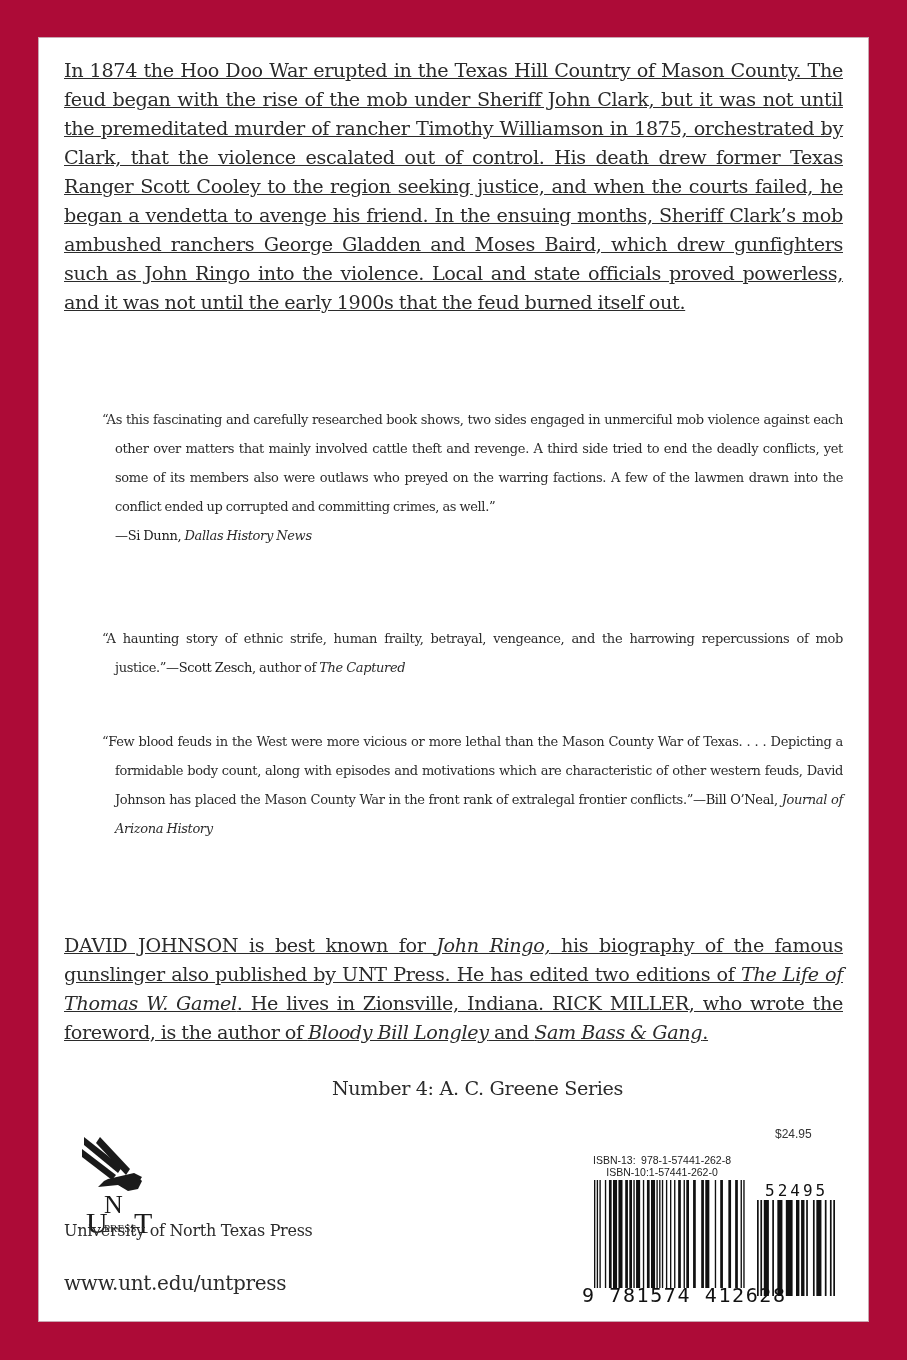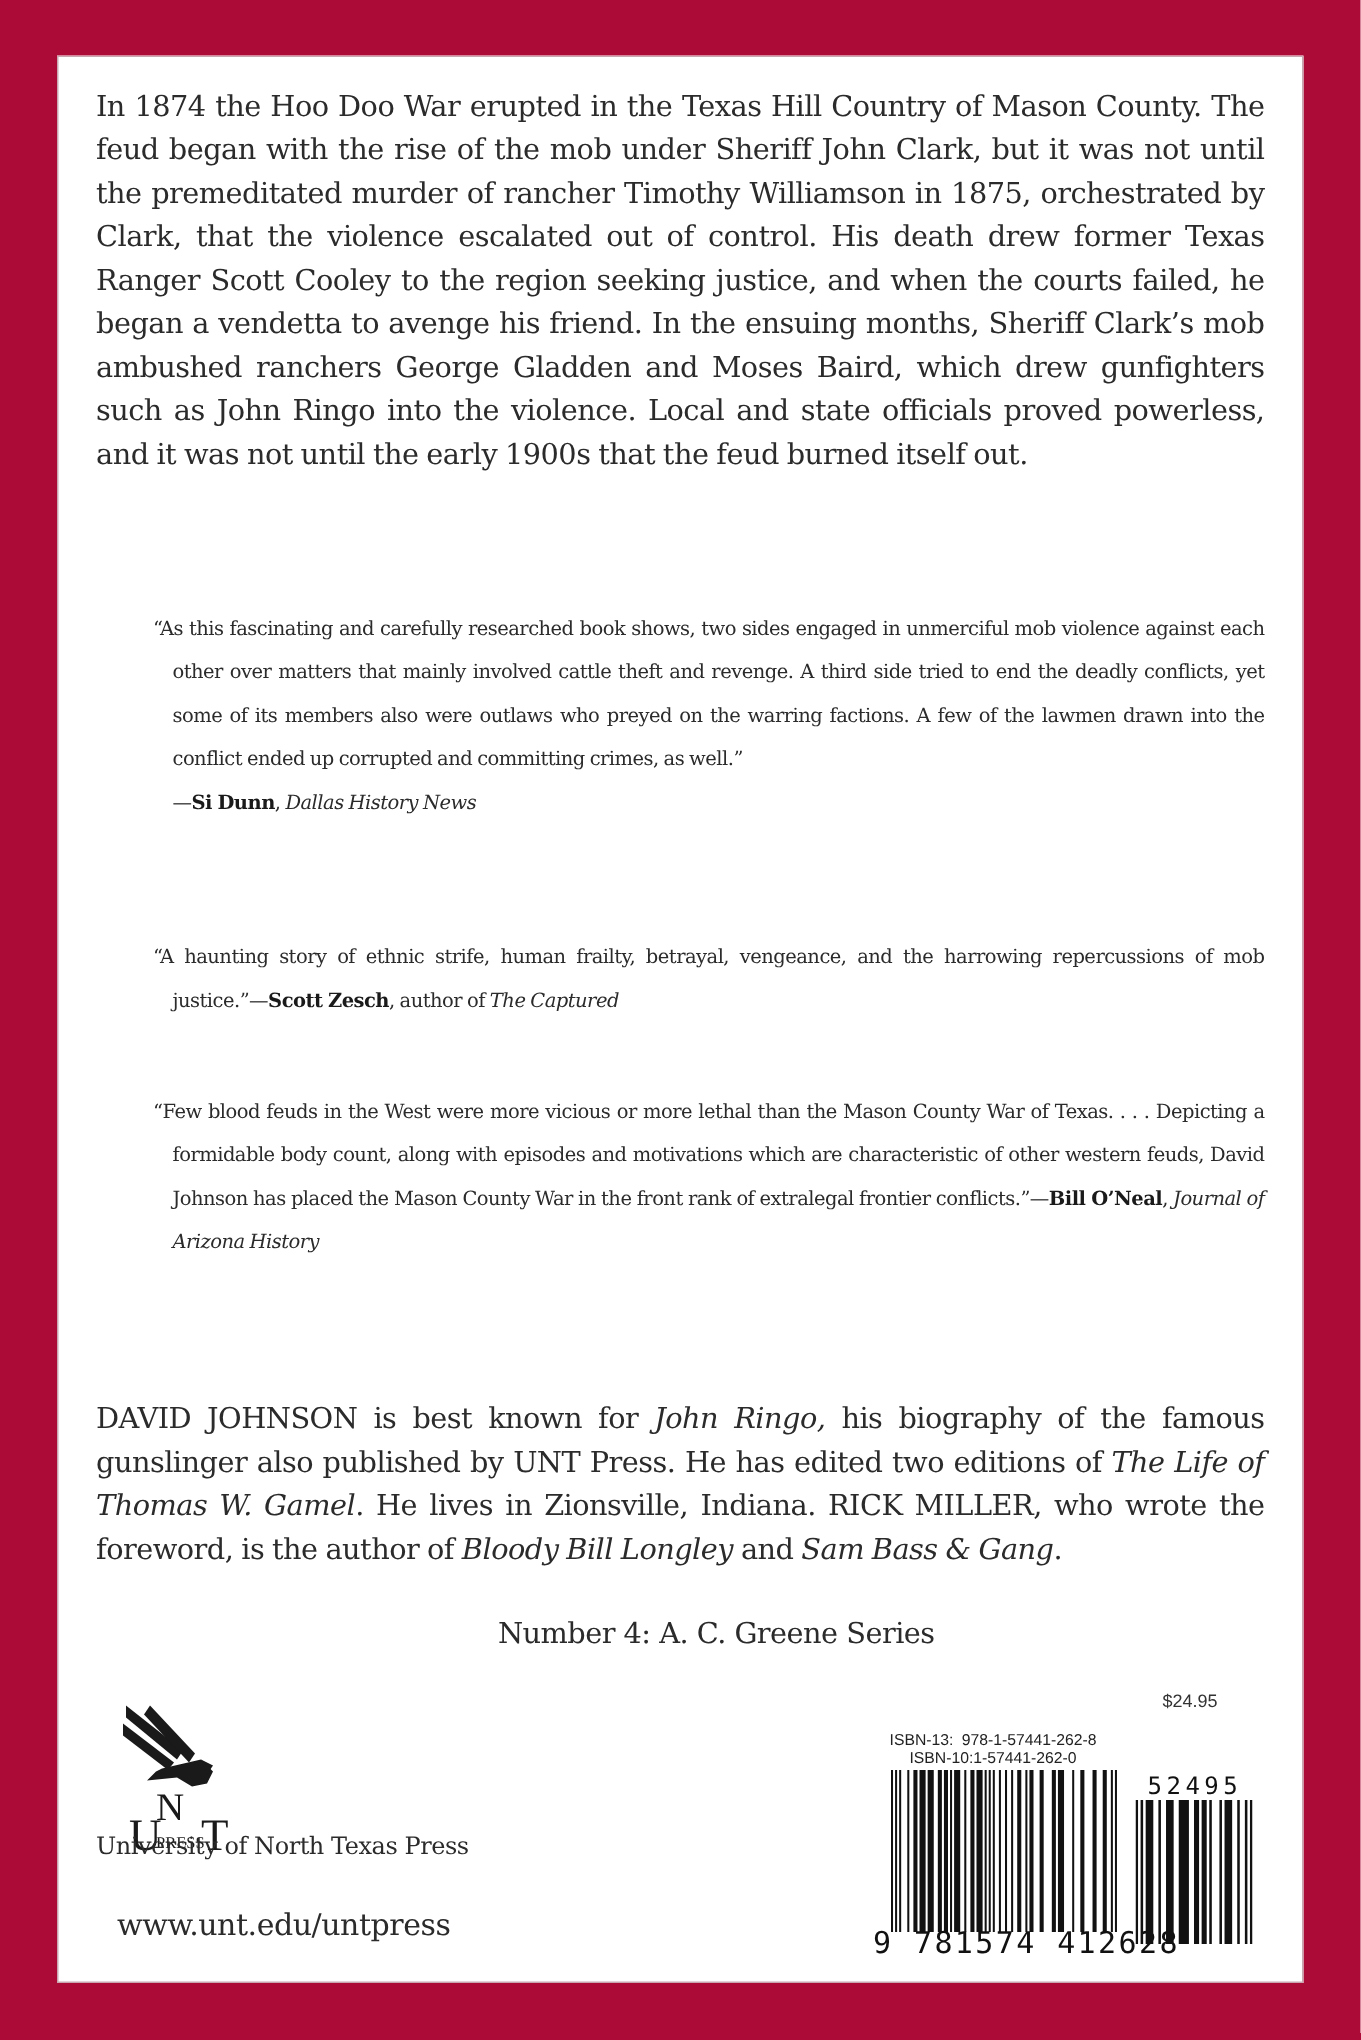--- a/index.html
+++ b/index.html
@@ -19,55 +19,56 @@
       box-shadow: inset 0 0 0 1px #c9a7b1;
     }
     .copy {
       position: absolute;
       left: 64px; width: 779px;
       font-size: 19.2px;
       line-height: 29px;
       text-align: justify;
       letter-spacing: -0.35px;
       word-spacing: -0.5px;
+      text-decoration: underline;
     }
     .copy p { margin: 0; }
     #blurb { top: 56px; }
     .quote {
       position: absolute;
       left: 102px; width: 741px;
       font-size: 13px;
       line-height: 29px;
       text-align: justify;
       padding-left: 13px;
       text-indent: -13px;
       box-sizing: border-box;
       letter-spacing: -0.35px;
       word-spacing: -0.5px;
     }
     #q1 { top: 405px; }
     #q2 { top: 624px; }
     #q3 { top: 727px; }
     #bio { top: 931px; }
-    .b { font-weight: bold; color: #1a1a1a; margin-top: 35px; }
+    .b { font-weight: normal; color: #1a1a1a; margin-top: 35px; }
     .i { font-style: italic; }
     #series {
       position: absolute; top: 1077px; left: 0; width: 907px;
       text-align: center; font-size: 19.2px; letter-spacing: -0.35px; padding-left: 24px;
     }
     #logo {
       position: absolute; left: 78px; top: 1133px; width: 80px; height: 102px;
     }
     #press-name {
       position: absolute; left: 64px; top: 1192px;
       font-size: 16px; letter-spacing: -0.3px; line-height: 29px; margin-top: 24px;
     }
     #press-url {
       position: absolute; left: 64px; top: 1269px;
-      font-size: 20px; letter-spacing: -0.3px; line-height: 29px; margin-left: 14px;
+      font-size: 20px; letter-spacing: -0.3px; line-height: 29px;
     }
     .sans { font-family: "Liberation Sans", "DejaVu Sans", sans-serif; }
     #price {
       position: absolute; left: 775px; top: 1127px;
       font-size: 12px; color: #333;
     }
     .isbn-row {
       position: absolute; left: 593px; width: 138px;
       font-size: 10.5px; font-weight: normal; color: #222;
       display: flex; justify-content: space-between;

